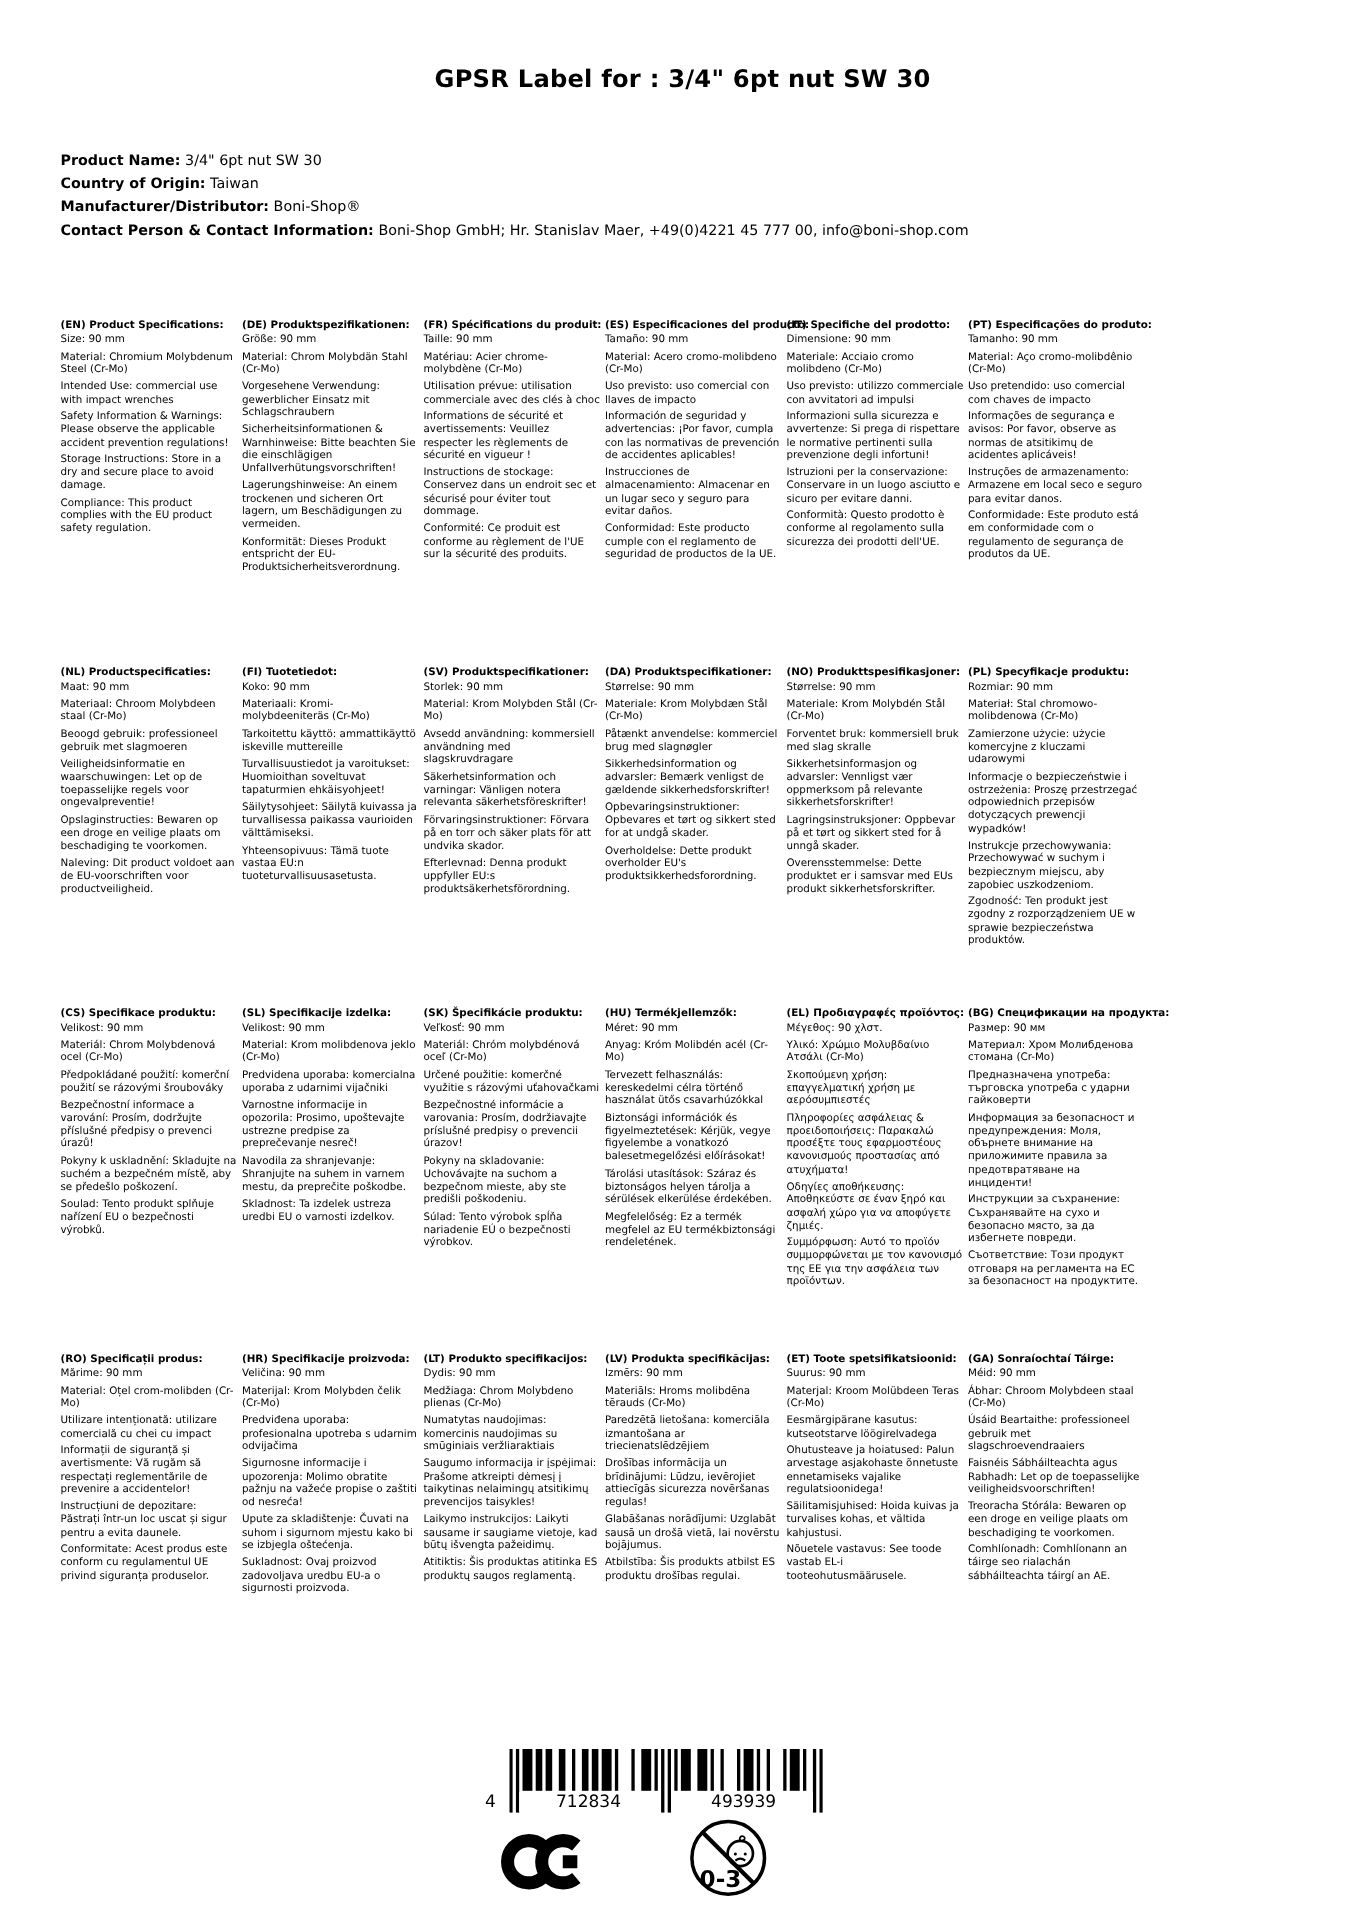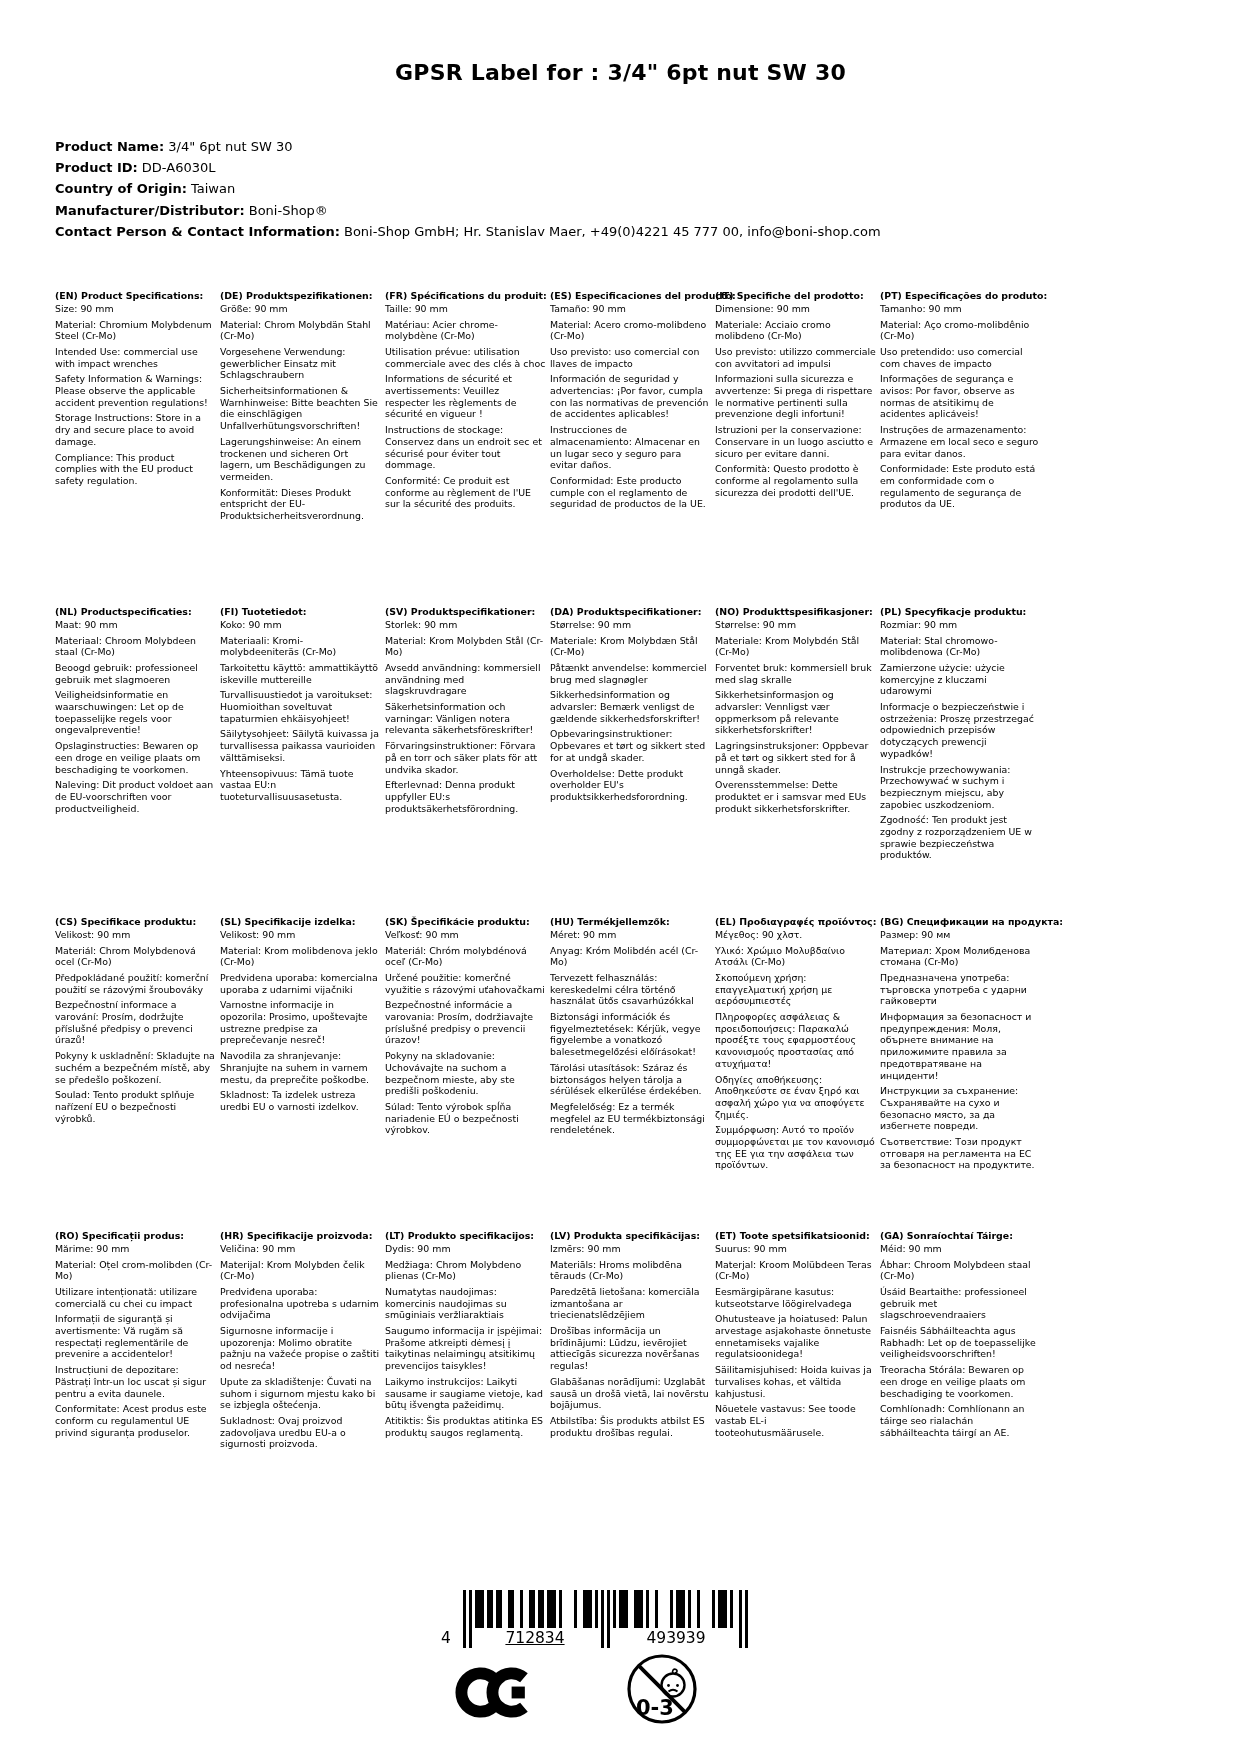--- a/index.html
+++ b/index.html
@@ -23,37 +23,36 @@
   }
   .spec-block { font-size:9.4px; }
   .spec-heading { font-weight:bold; white-space:nowrap; line-height:11.8px; margin-bottom:1px; }
   .spec-par { margin:0 0 4px 0; line-height:11.7px; }
 
   .barcode { position:absolute; left:441px; top:1590px; width:312px; height:62px; }
   .bc-bars { position:absolute; left:22px; top:0; }
   .bc-bars rect { fill:#000; }
   .bc-digit { position:absolute; top:39px; font-size:15.5px; color:#000; background:#fff; }
   .bc-first { left:0; }
-  .bc-left  { left:31px;  width:126px; text-align:center;text-decoration:underline; }
+  .bc-left  { left:31px;  width:126px; text-align:center; }
   .bc-right { left:172px; width:126px; text-align:center; }
 
   .ce-mark  { position:absolute; left:455px; top:1665px; }
   .age-mark { position:absolute; left:625px; top:1652px; }
   .age-text { font-size:21px; font-weight:bold; font-family:"DejaVu Sans", sans-serif; }
 </style>
 </head>
 <body>
 
 <div class="page">
 
   <div class="title">GPSR Label for : 3/4" 6pt nut SW 30</div>
 
   <div class="product-info">
       <div class="pi-row"><span class="pi-label">Product Name:</span><span class="pi-value"> 3/4" 6pt nut SW 30</span></div>
-      <div class="pi-row"><span class="pi-label">Product ID:</span><span class="pi-value"> DD-A6030L</span></div>
       <div class="pi-row"><span class="pi-label">Country of Origin:</span><span class="pi-value"> Taiwan</span></div>
       <div class="pi-row"><span class="pi-label">Manufacturer/Distributor:</span><span class="pi-value"> Boni-Shop®</span></div>
       <div class="pi-row"><span class="pi-label">Contact Person &amp; Contact Information:</span><span class="pi-value"> Boni-Shop GmbH; Hr. Stanislav Maer, +49(0)4221 45 777 00, info@boni-shop.com</span></div>
     </div>
 
   <div class="spec-grid">
       <div class="spec-block">
         <div class="spec-heading">(EN) Product Specifications:</div>
         <p class="spec-par">Size: 90 mm</p>
         <p class="spec-par">Material: Chromium Molybdenum Steel (Cr-Mo)</p>

